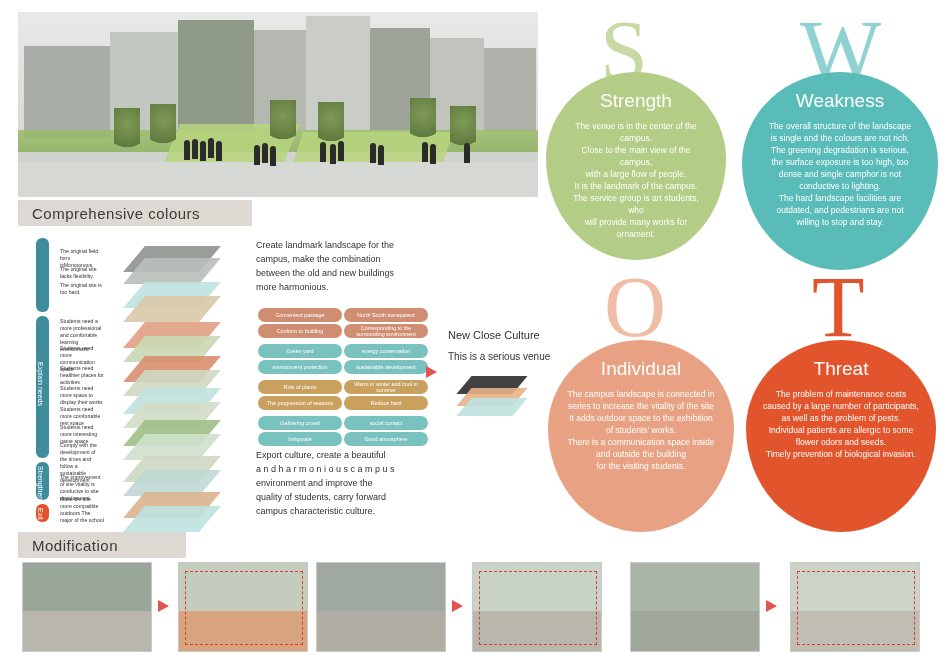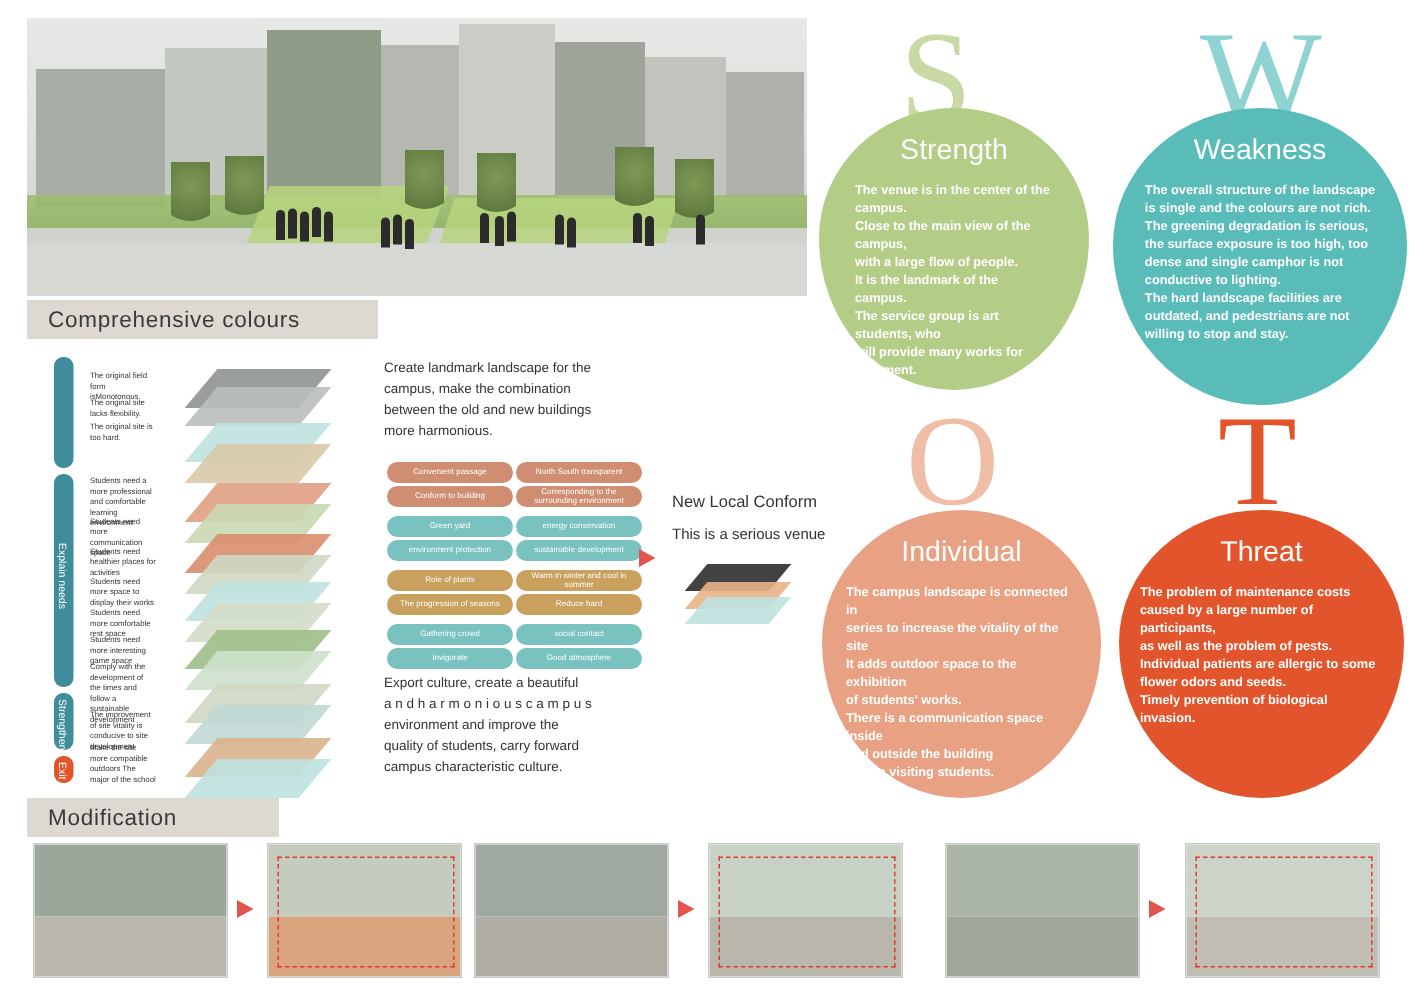--- a/index.html
+++ b/index.html
@@ -36,21 +36,21 @@
   
   .sectitle{position:absolute;height:26px;background:#ddd9d2;display:flex;align-items:center;
      padding-left:14px;color:#3a3a3a;font-size:15px;letter-spacing:.5px;}
 
   
   .swot-letter{position:absolute;font-size:86px;line-height:70px;font-weight:400;
      font-family:"Liberation Serif", serif;}
   .blob{position:absolute;border-radius:50% 50% 50% 50%/46% 46% 54% 54%;
      display:flex;flex-direction:column;align-items:center;padding-top:18px;box-sizing:border-box;}
   .blob .htxt{font-size:19px;color:#ffffff;margin-bottom:8px;}
-  .blob .btxt{font-size:8.5px;color:#ffffff;line-height:12px;padding:0 24px;font-weight:bold;}
+  .blob .btxt{font-size:8.5px;color:#ffffff;line-height:12px;text-align:center;padding:0 24px;}
 
   
   .strip{position:absolute;left:22px;top:238px;width:40px;height:282px;}
   .striplabel{position:absolute;writing-mode:vertical-rl;text-orientation:mixed;
      font-size:7px;color:#ffffff;text-align:center;}
   .barseg{position:absolute;left:14px;width:13px;border-radius:6px;}
   .noteline{position:absolute;font-size:5.2px;color:#333;line-height:7px;width:44px;}
   .layerstack{position:absolute;width:86px;height:52px;}
   .layer{position:absolute;width:76px;height:26px;transform:skewX(-40deg);opacity:.9;}
 
@@ -239,21 +239,21 @@
   <div class="bubble olive" style="left:258px;top:380px;width:84px;height:14px;">Role of plants</div>
   <div class="bubble olive" style="left:344px;top:380px;width:84px;height:14px;">Warm in winter and cool in summer</div>
   <div class="bubble olive" style="left:258px;top:396px;width:84px;height:14px;">The progression of seasons</div>
   <div class="bubble olive" style="left:344px;top:396px;width:84px;height:14px;">Reduce hard</div>
   <div class="bubble teal" style="left:258px;top:416px;width:84px;height:14px;">Gathering crowd</div>
   <div class="bubble teal" style="left:344px;top:416px;width:84px;height:14px;">social contact</div>
   <div class="bubble teal" style="left:258px;top:432px;width:84px;height:14px;">Invigorate</div>
   <div class="bubble teal" style="left:344px;top:432px;width:84px;height:14px;">Good atmosphere</div>
 
   <div class="arrowr" style="left:426px;top:366px;"></div>
-  <div class="para" style="left:448px;top:328px;font-size:11px;">New Local Conform</div>
+  <div class="para" style="left:448px;top:328px;font-size:11px;">New Close Culture</div>
   <div class="para" style="left:448px;top:350px;font-size:10px;">This is a serious venue</div>
   <div class="layerstack" style="left:458px;top:372px;">
     <div class="layer" style="left:6px;top:4px;width:56px;height:18px;background:#2e2e2e;"></div>
     <div class="layer" style="left:6px;top:16px;width:56px;height:18px;background:#e8b389;"></div>
     <div class="layer" style="left:6px;top:26px;width:56px;height:18px;background:#bfe2df;"></div>
   </div>
 
   <div class="sectitle" style="left:18px;top:532px;width:154px;">Modification</div>
 
   <div class="mphoto" style="left:22px;">

